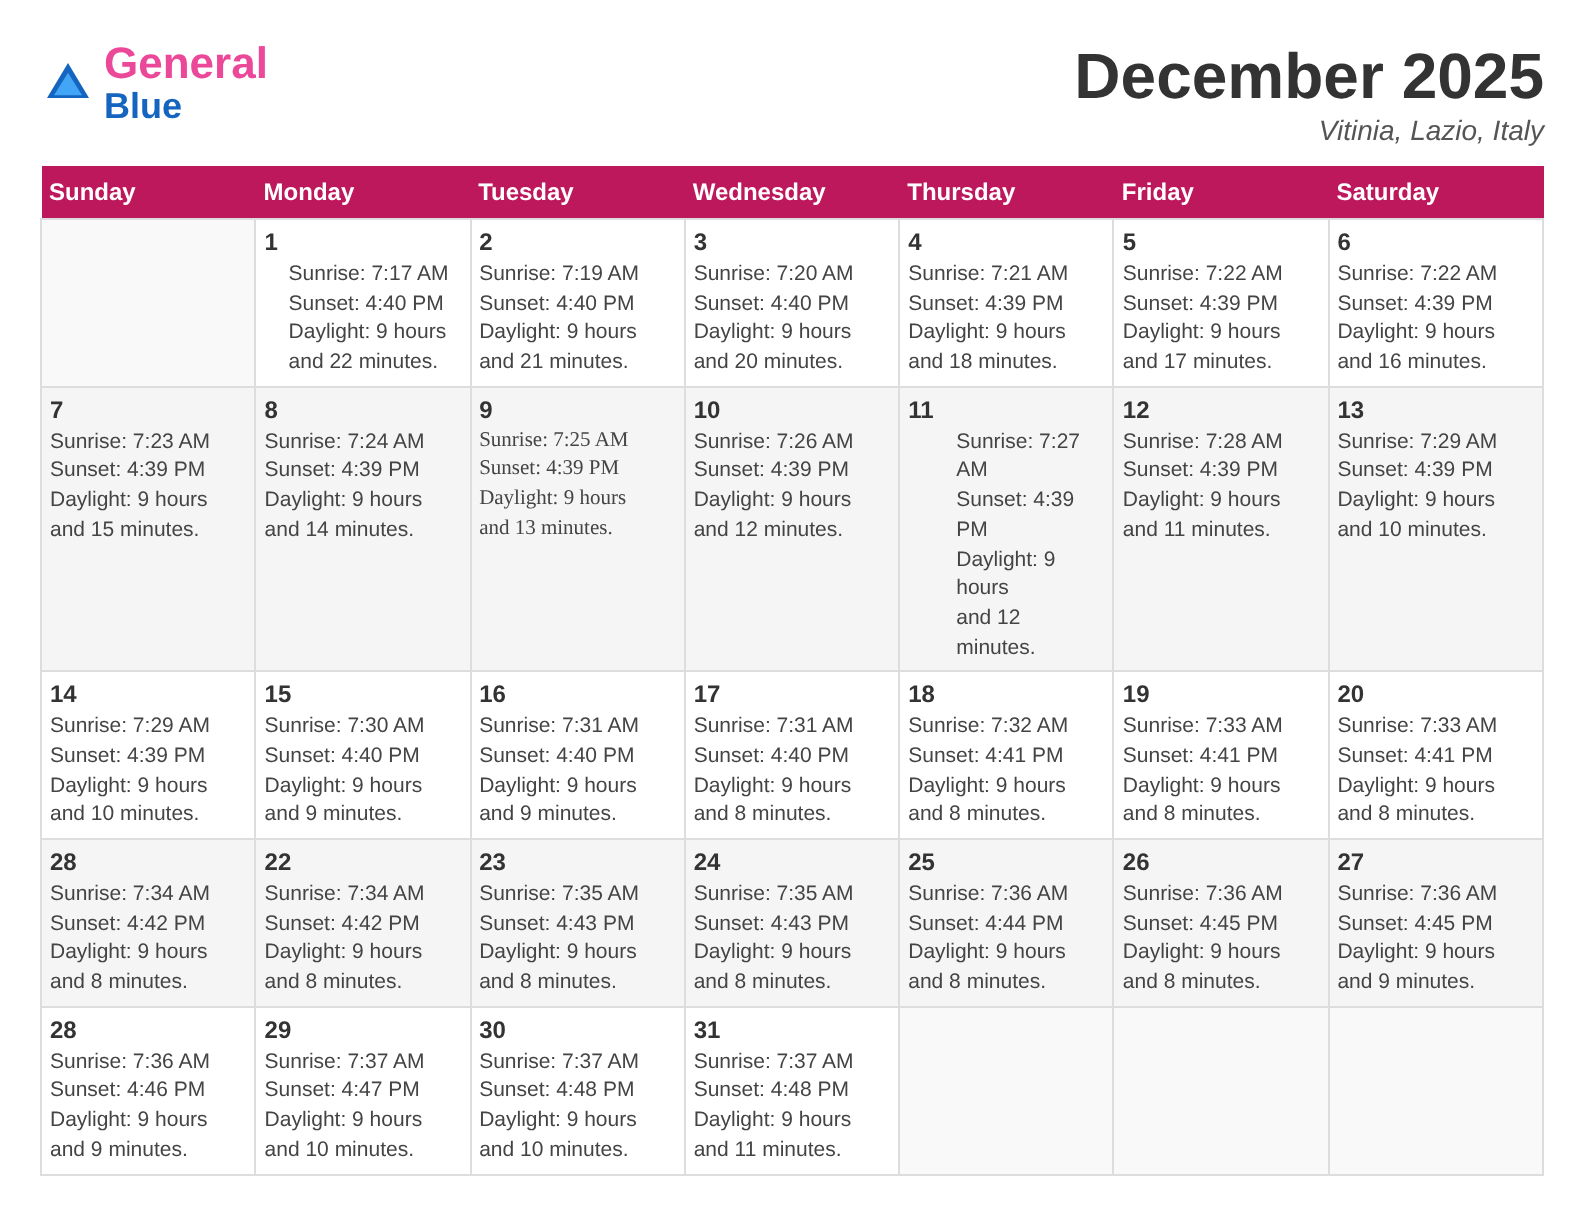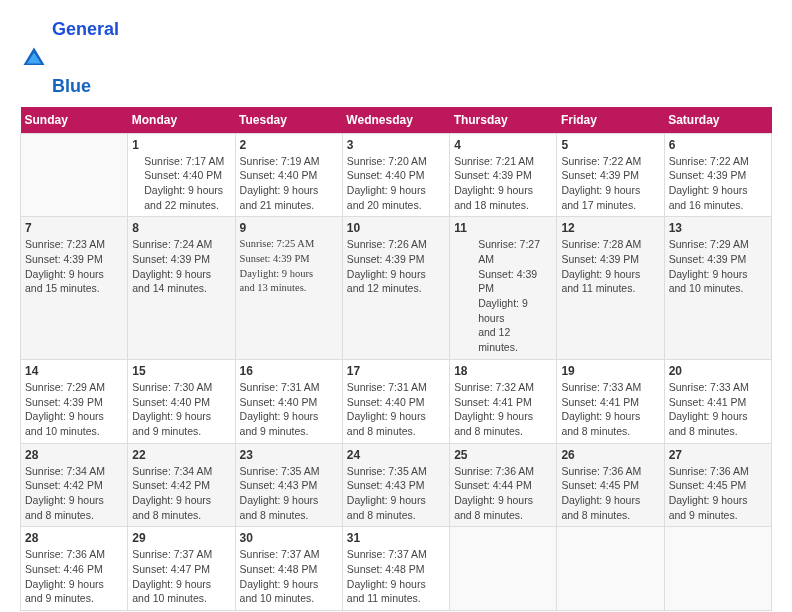--- a/index.html
+++ b/index.html
@@ -19,29 +19,28 @@
     .logo {
       display: flex;
       align-items: center;
     }
     .logo-text {
       display: flex;
       flex-direction: column;
       line-height: 1.1;
     }
     .logo-general {
-      font-size: 18px;
-      font-weight: bold;
-      color: #1d4ed8;
+      font-size: 22px;
+      font-weight: bold;
+      color: #ec4899;
     }
     .logo-blue {
       font-size: 18px;
       font-weight: bold;
       color: #1565c0;
-      margin-top: 37px;
     }
     .logo-icon {
       width: 28px;
       height: 28px;
       margin-right: 4px;
     }
     .title-block {
       text-align: right;
     }
     .month-title {
@@ -103,20 +102,24 @@
   <div class="logo">
     <svg class="logo-icon" viewBox="0 0 40 40">
       <polygon points="20,5 35,30 5,30" fill="#1565c0"></polygon>
       <polygon points="20,12 30,28 10,28" fill="#42a5f5"></polygon>
     </svg>
     <div class="logo-text">
       <span class="logo-general">General</span>
       <span class="logo-blue">Blue</span>
     </div>
   </div>
+  <div class="title-block">
+    <div class="month-title">December 2025</div>
+    <div class="location">Vitinia, Lazio, Italy</div>
+  </div>
 </div>
 
 <table class="calendar">
   <thead>
     <tr>
     <th>Sunday</th>
         <th>Monday</th>
         <th>Tuesday</th>
         <th>Wednesday</th>
         <th>Thursday</th>

